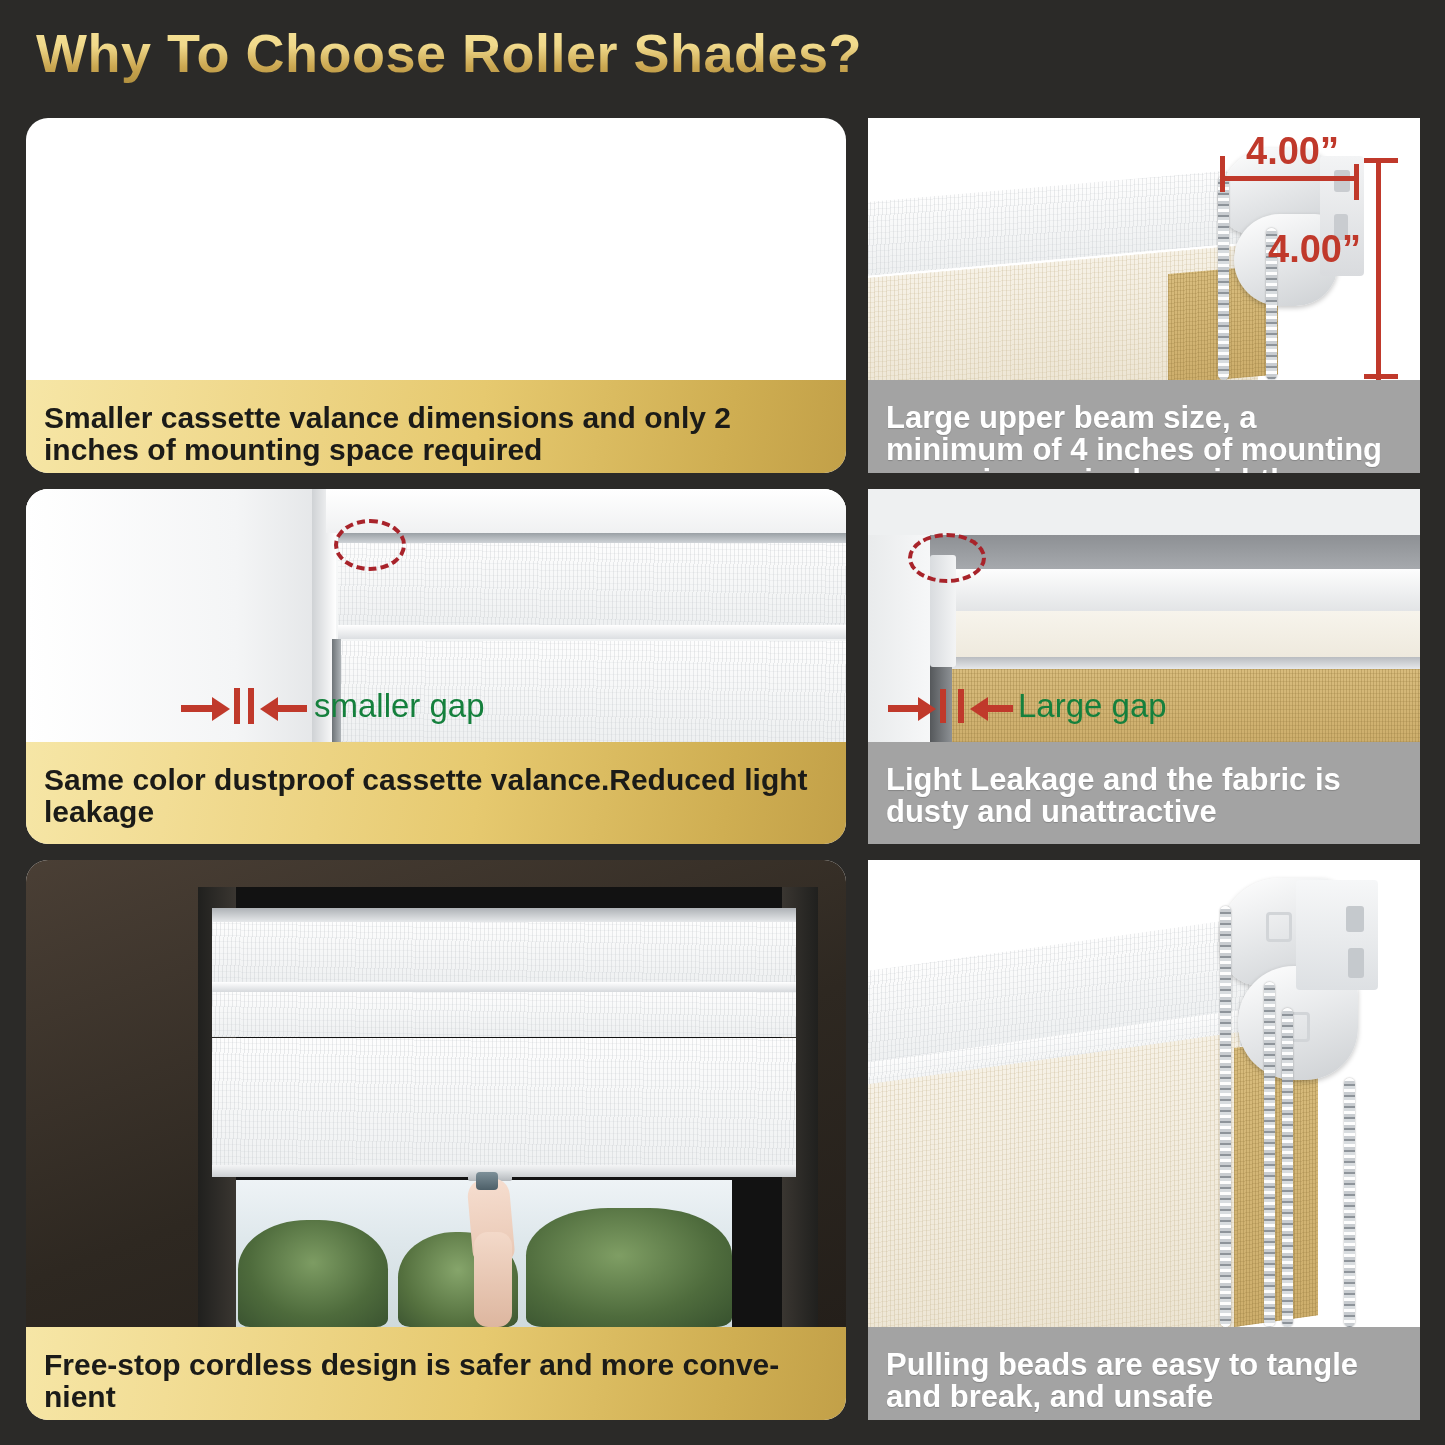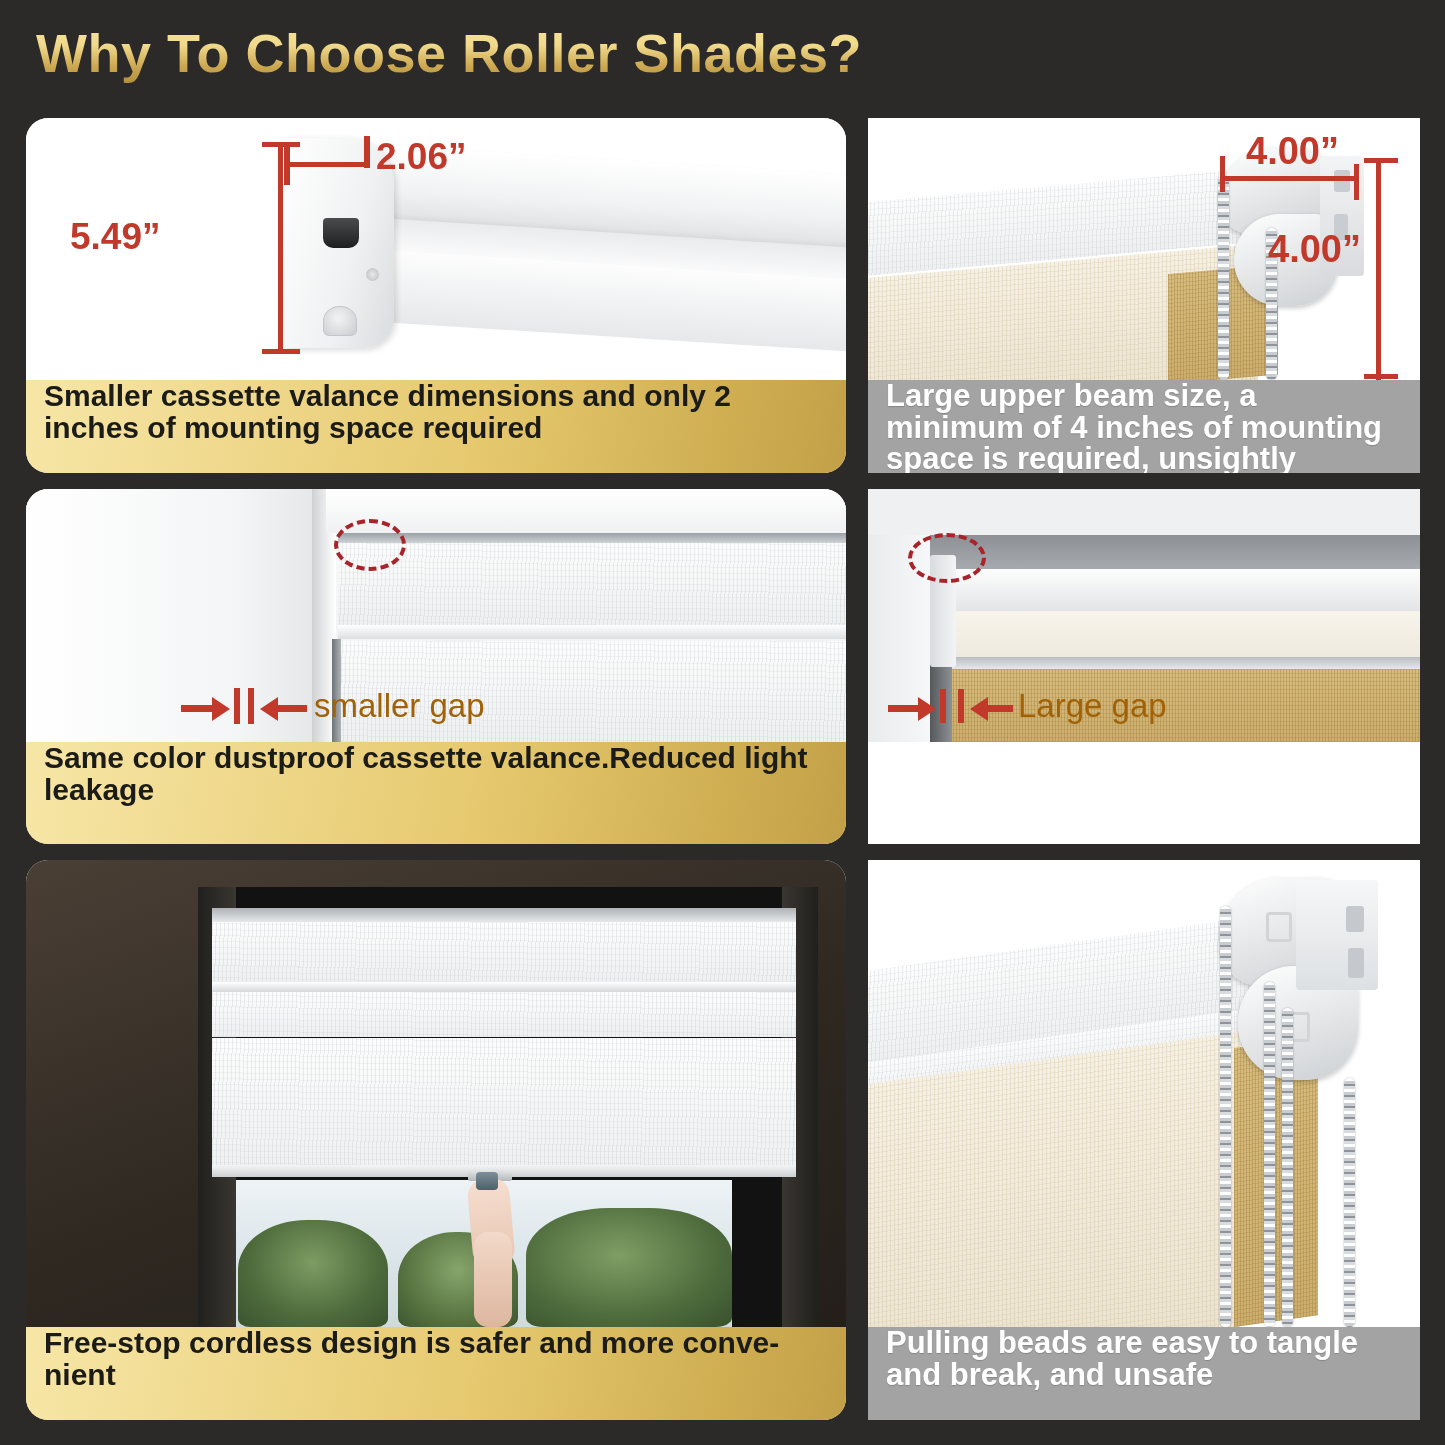--- a/index.html
+++ b/index.html
@@ -24,21 +24,21 @@
   
   .panel { position: absolute; overflow: hidden; background: #ffffff; }
   .panel.left  { border-radius: 22px; }
   .panel.right { border-radius: 0; }
   .photo { position: absolute; left:0; right:0; top:0; overflow:hidden; }
 
   
   .cap {
     position: absolute; left: 0; right: 0; bottom: 0;
     display: flex; align-items: flex-start;
-    padding: 0 18px 10px 18px;
+    padding: 22px 18px 10px 18px;
   }
   .cap.gold {
     background: linear-gradient(100deg,#f6e6a6 0%,#f2dd95 18%,#e6c96f 55%,#cfae52 85%,#c2a048 100%);
     color: #1b1b18;
     font-weight: bold; font-size: 30px; line-height: 1.07;
   }
   .cap.gray {
     background: #a3a3a3; color: #ffffff;
     font-weight: bold; font-size: 31px; line-height: 1.02;
     text-shadow: 0 1px 1px rgba(0,0,0,.18);
@@ -65,21 +65,21 @@
       linear-gradient(180deg,#d8bc7d,#cdae6c);
   }
 
   
   .dim-label {
     position: absolute; color: #c0392b; font-weight: bold;
     font-family: "Liberation Sans", sans-serif; white-space: nowrap;
   }
   .dim-line { position: absolute; background: #c0392b; }
   .ann-red {
-    position:absolute; color:#a16207; font-size:30px; white-space:nowrap;
+    position:absolute; color:#15803d; font-size:30px; white-space:nowrap;
     font-family: "Liberation Sans", sans-serif;
   }
 
   
   .dash-circle {
     position: absolute; border: 4px dashed #a8232a; border-radius: 50%;
   }
 
   
   .bead-chain { position:absolute; width:11px;
@@ -94,56 +94,20 @@
   }
 </style>
 </head>
 <body>
 
 <div class="page">
 
   <div class="title">Why To Choose Roller Shades?</div>
 
   <div class="panel left" style="left:26px; top:118px; width:820px; height:355px;">
-    <div class="photo" style="height:262px;">
-      <div class="white-bg"></div>
-
-      <div style="position:absolute; left:290px; top:22px; width:540px; height:76px;
-                  background:linear-gradient(180deg,#ffffff,#f1f2f3 60%,#dfe1e3);
-                  transform:skewY(3.6deg); transform-origin:left top;
-                  box-shadow:inset 0 -3px 6px rgba(0,0,0,.06);"></div>
-      <div style="position:absolute; left:290px; top:96px; width:540px; height:34px;
-                  background:linear-gradient(180deg,#e9ebec,#fbfbfc);
-                  transform:skewY(3.6deg); transform-origin:left top;"></div>
-      <div style="position:absolute; left:290px; top:128px; width:540px; height:72px;
-                  background:linear-gradient(180deg,#fdfdfd,#e6e8ea);
-                  transform:skewY(3.6deg); transform-origin:left top;"></div>
-
-      <div style="position:absolute; left:258px; top:20px; width:110px; height:210px;
-                  background:linear-gradient(105deg,#ffffff,#f0f1f2 60%,#d9dcdf);
-                  border-radius:4px 46px 30px 4px; box-shadow:2px 2px 6px rgba(0,0,0,.15);"></div>
-
-      <div style="position:absolute; left:297px; top:100px; width:36px; height:30px;
-                  background:linear-gradient(180deg,#4a4b4d,#1d1e20); border-radius:4px 4px 10px 10px;"></div>
-      <div style="position:absolute; left:297px; top:188px; width:34px; height:30px;
-                  background:radial-gradient(circle at 45% 40%,#f2f3f4,#c9ccd0); border-radius:50% 50% 6px 6px;
-                  border:1px solid #c2c6ca;"></div>
-      <div style="position:absolute; left:340px; top:150px; width:13px; height:13px;
-                  background:radial-gradient(circle,#e9eaec,#b6babd); border-radius:50%;"></div>
-
-      <div class="dim-line" style="left:258px; top:25px; width:6px; height:42px;"></div>
-      <div class="dim-line" style="left:258px; top:44px; width:86px; height:5px;"></div>
-      <div class="dim-line" style="left:338px; top:18px; width:6px; height:32px;"></div>
-      <div class="dim-label" style="left:350px; top:18px; font-size:37px;">2.06”</div>
-
-      <div class="dim-line" style="left:252px; top:24px; width:5px; height:212px;"></div>
-      <div class="dim-line" style="left:236px; top:24px; width:38px; height:5px;"></div>
-      <div class="dim-line" style="left:236px; top:231px; width:38px; height:5px;"></div>
-      <div class="dim-label" style="left:44px; top:98px; font-size:37px;">5.49”</div>
-    </div>
     <div class="cap gold" style="height:93px;">Smaller cassette valance dimensions and only 2 inches of mounting space required</div>
   </div>
 
   <div class="panel right" style="left:868px; top:118px; width:552px; height:355px;">
     <div class="photo" style="height:262px;padding-left:37px;">
       <div class="white-bg"></div>
 
       <div class="fabric-white" style="position:absolute; left:-10px; top:48px; width:420px; height:74px;
                   transform:skewY(-5deg); transform-origin:right top; border-radius:4px;"></div>
       <div class="fabric-cream" style="position:absolute; left:-10px; top:126px; width:400px; height:140px;
@@ -240,20 +204,21 @@
                   border-top:12px solid transparent; border-bottom:12px solid transparent;
                   border-left:18px solid #c0392b;"></div>
       <div class="dim-line" style="left:72px; top:200px; width:6px; height:34px;"></div>
       <div class="dim-line" style="left:90px; top:200px; width:6px; height:34px;"></div>
       <div style="position:absolute; left:102px; top:208px; width:0; height:0;
                   border-top:12px solid transparent; border-bottom:12px solid transparent;
                   border-right:18px solid #c0392b;"></div>
       <div class="dim-line" style="left:119px; top:216px; width:26px; height:7px;"></div>
       <div class="ann-red" style="left:150px; top:198px; font-size:33px;">Large gap</div>
     </div>
+    <div class="cap gray" style="height:102px;">Light Leakage and the fabric is dusty and unattractive</div>
   </div>
 
   <div class="panel left" style="left:26px; top:860px; width:820px; height:560px;">
     <div class="photo" style="height:467px; background:linear-gradient(160deg,#4a3f35,#2e2821 55%,#241f1a);">
 
       <div style="position:absolute; left:172px; top:27px; width:620px; height:440px;
                   background:#121212;"></div>
 
       <div style="position:absolute; left:206px; top:320px; width:500px; height:147px;
                   background:linear-gradient(180deg,#eef3f6 0%,#dfe8ec 40%,#cfdadd 100%);"></div>

